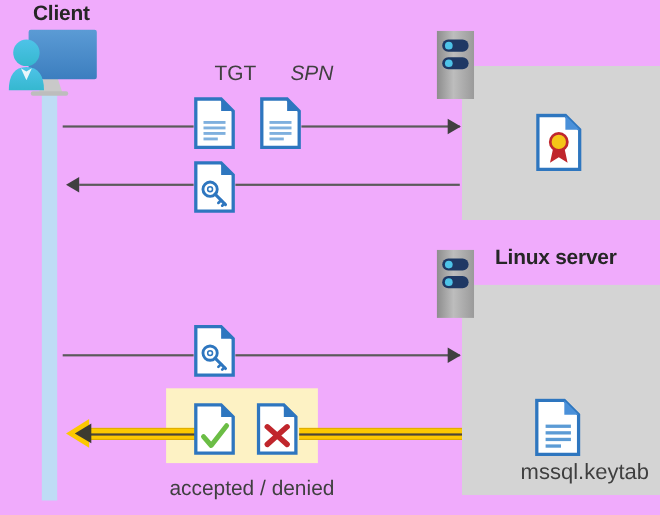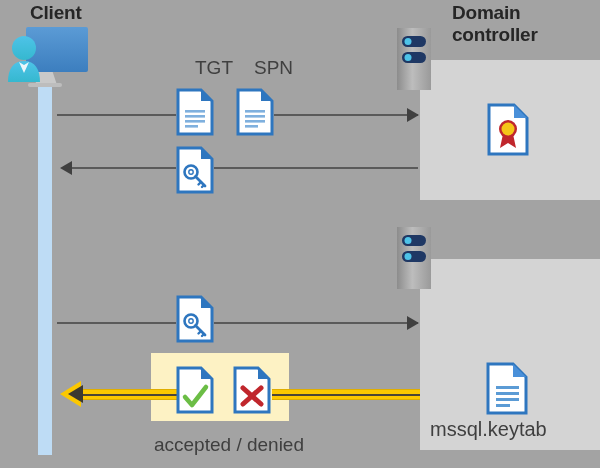--- a/index.html
+++ b/index.html
@@ -7,21 +7,21 @@
     padding: 0;
     background: #ffffff;
   }
   body {
     font-family: "Liberation Sans", sans-serif;
   }
   #canvas {
     position: relative;
     width: 600px;
     height: 468px;
-    background: #a3a3a3;
+    background: #f0abfc;
     overflow: hidden;
   }
   .abs { position: absolute; }
 
   
   .title {
     font-weight: bold;
     color: #262626;
     font-size: 19px;
     line-height: 22px;
@@ -66,26 +66,26 @@
 
   
   .tag-label {
     font-size: 19px;
     color: #404040;
     letter-spacing: 0px;
     white-space: nowrap;
     margin-left: 21px;
   }
   #label-tgt { left: 174px; top: 57px; }
-  #label-spn { left: 233px; top: 57px; }
+  #label-spn { left: 243px; top: 57px; font-style: italic; }
 
   
   #label-keytab {
     left: 430px; top: 418px; width: 160px;
-    text-align: left;
+    text-align: right;
     font-size: 20px;
     color: #3f3f3f;
     white-space: nowrap;
   }
 
   
   #label-accepted {
     left: 104px; top: 434px; width: 200px;
     text-align: right;
     font-size: 19px;
@@ -162,21 +162,21 @@
 <body>
 
 <div id="canvas">
 
   <div class="abs panel" id="panel-dc"></div>
   <div class="abs panel" id="panel-linux"></div>
 
   <div class="abs" id="client-lifeline"></div>
 
   <div class="abs title" id="title-client">Client</div>
-  <div class="abs title" id="title-dc">Domain controller</div>
+  <div class="abs title" id="title-linux">Linux server</div>
 
   <div class="abs" id="client-icon">
     <svg viewBox="0 0 90 72" width="90" height="72" xmlns="http://www.w3.org/2000/svg">
       <defs>
         <linearGradient id="monGrad" x1="0" y1="0" x2="0" y2="1">
           <stop offset="0%" stop-color="#5b9bd5"></stop>
           <stop offset="100%" stop-color="#3c7ebf"></stop>
         </linearGradient>
         <linearGradient id="userGrad" x1="0" y1="0" x2="0" y2="1">
           <stop offset="0%" stop-color="#4ec3e8"></stop>

